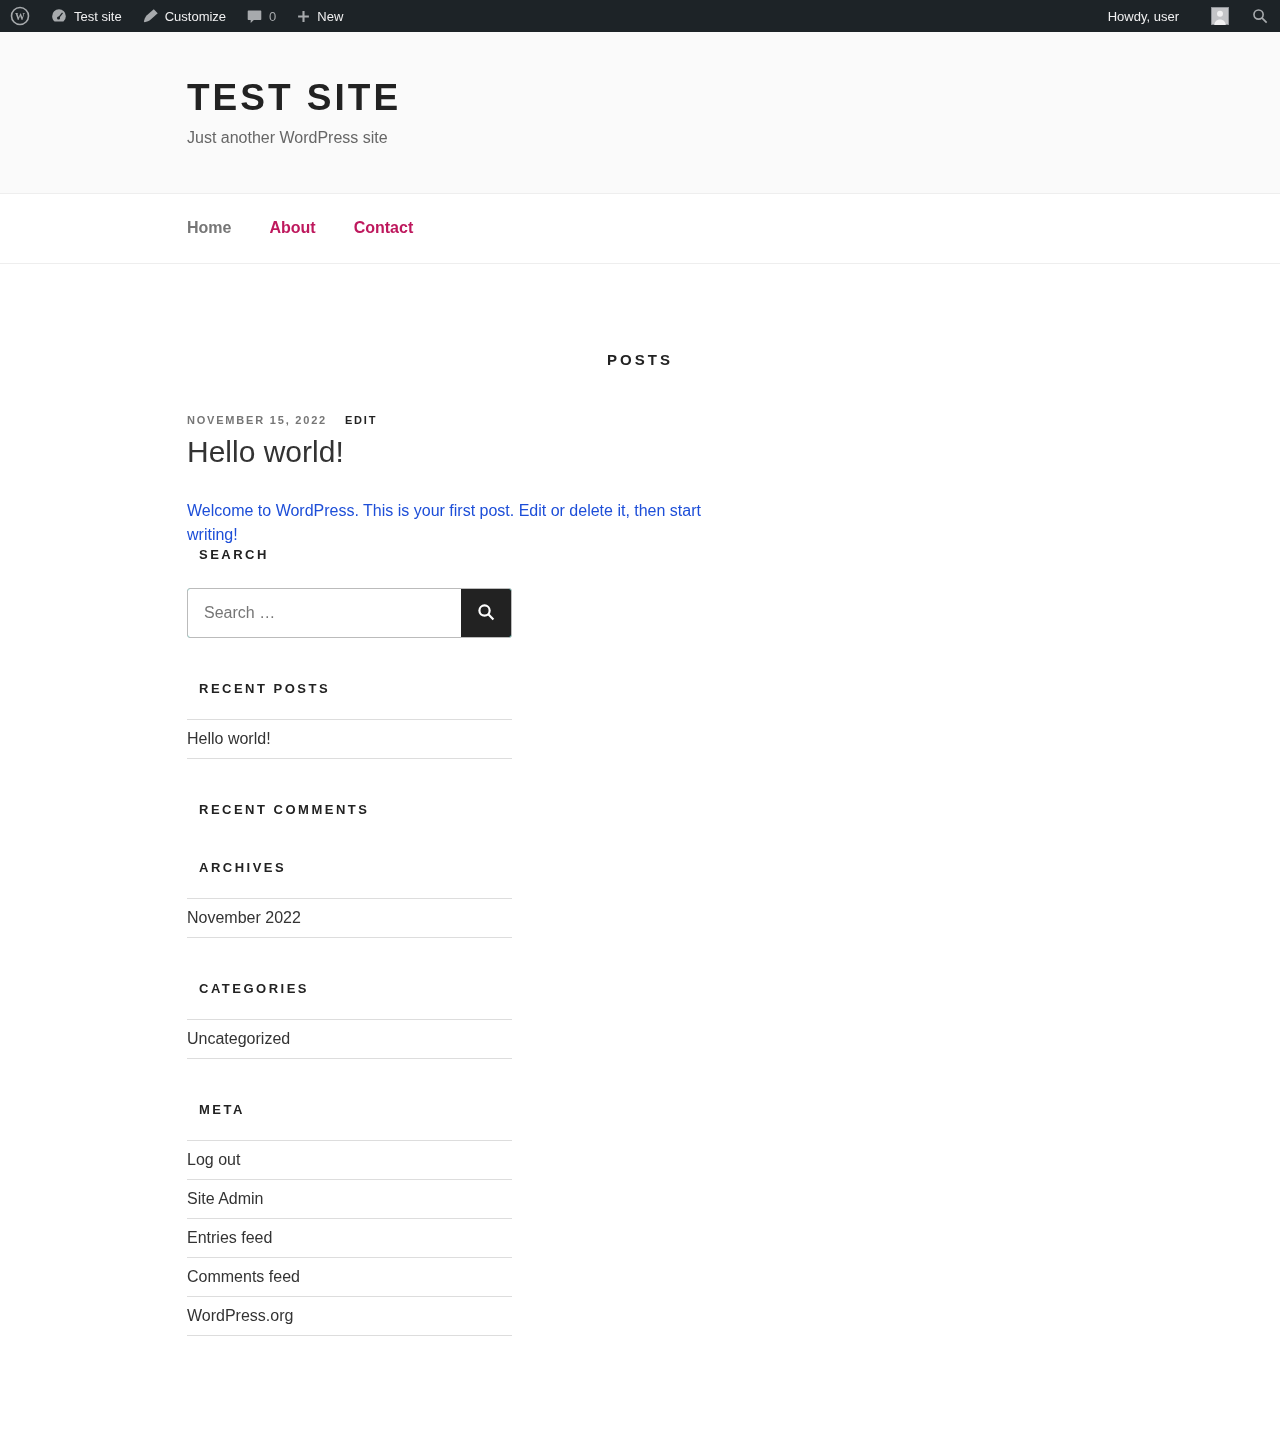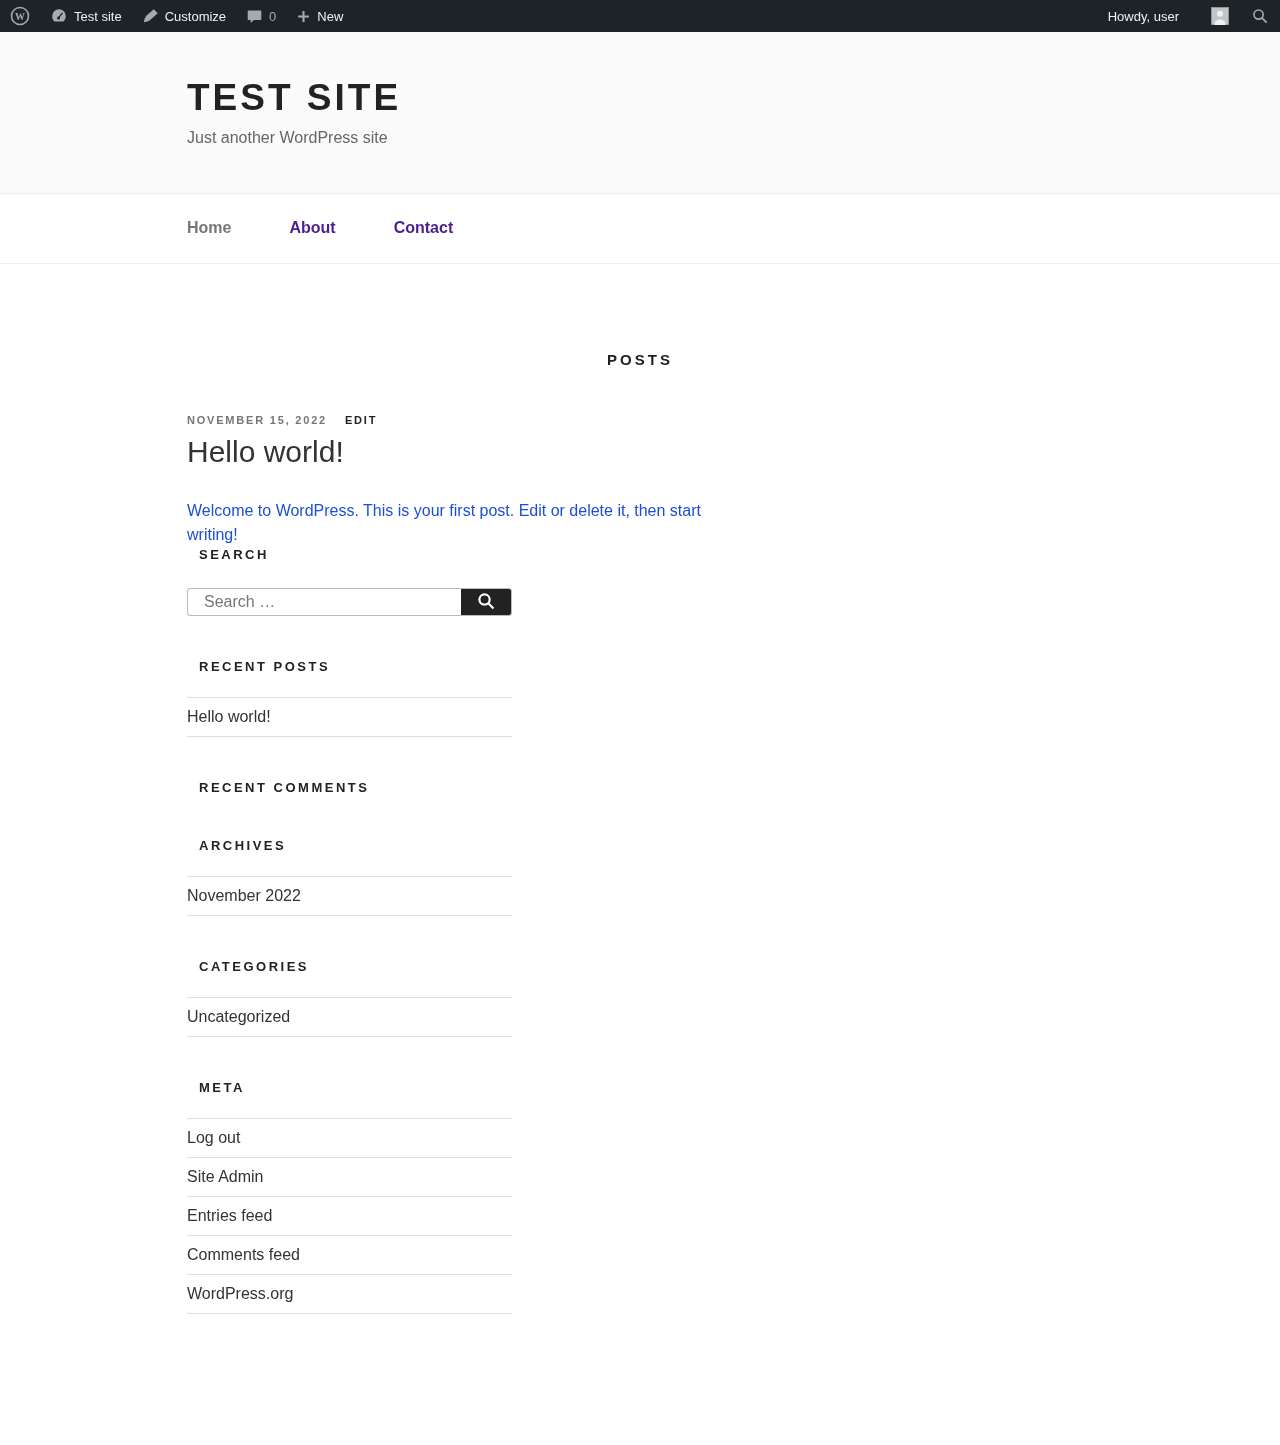--- a/index.html
+++ b/index.html
@@ -47,25 +47,25 @@
     display: inline-block;
   }
   .site-tagline { margin: 0; font-size: 16px; color: #666; }
 
   
   .main-nav {
     background: #fff;
     border-top: 1px solid #eee;
     border-bottom: 1px solid #eee;
   }
-  .nav-inner { display: flex; padding: 25px 0 26px; gap: 20px; }
+  .nav-inner { display: flex; padding: 25px 0 26px; }
   .nav-inner a {
     font-size: 16px;
     font-weight: 700;
-    color: #4c1d95;
+    color: #be185d;
     margin-right: 38px;
   }
   .nav-inner a.current { color: #767676; }
 
   
   .site-main { padding: 87px 0 112px; }
   .page-title {
     margin: 0 0 46px;
     font-size: 15px;
     font-weight: 700;
@@ -104,21 +104,21 @@
     font-size: 13px;
     font-weight: 700;
     letter-spacing: 2.5px;
     color: #222;
   }
   .widget-search .widget-title { margin-bottom: 26px; }
   .search-form {
     display: flex;
     border: 1px solid #bbb;
     border-radius: 3px;
-    height: 28px;
+    height: 50px;
     background: #14b8a6;
     overflow: hidden;
   }
   .search-input {
     flex: 1;
     border: none;
     outline: none;
     padding: 0 16px;
     font-size: 16px;
     font-family: "Liberation Sans", sans-serif;

